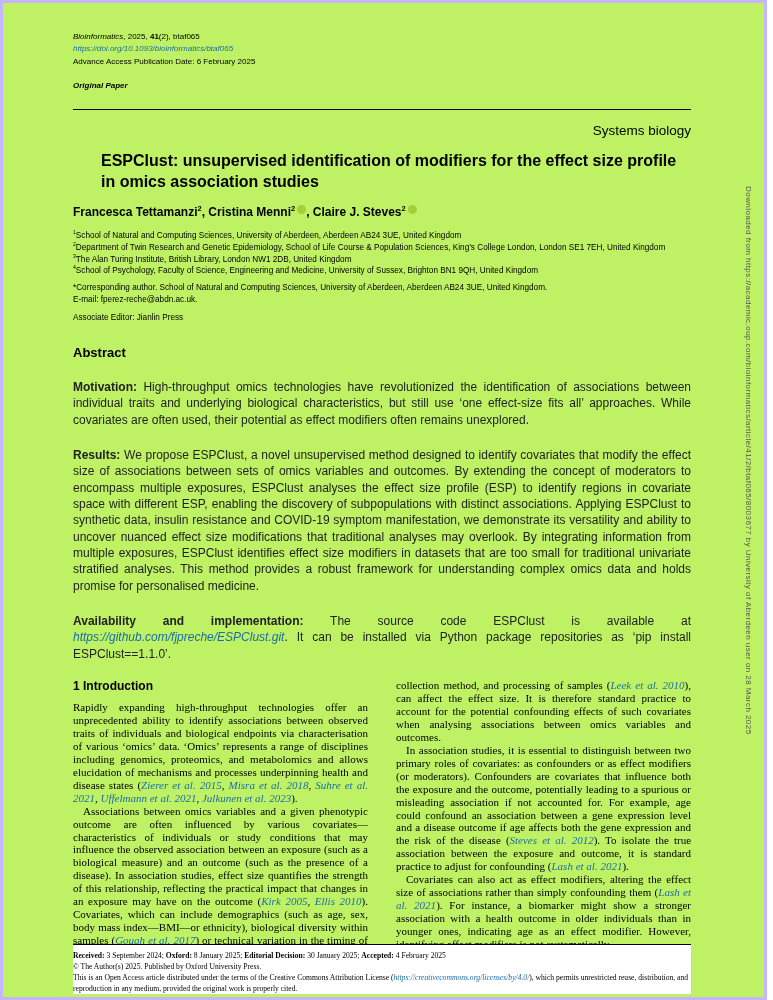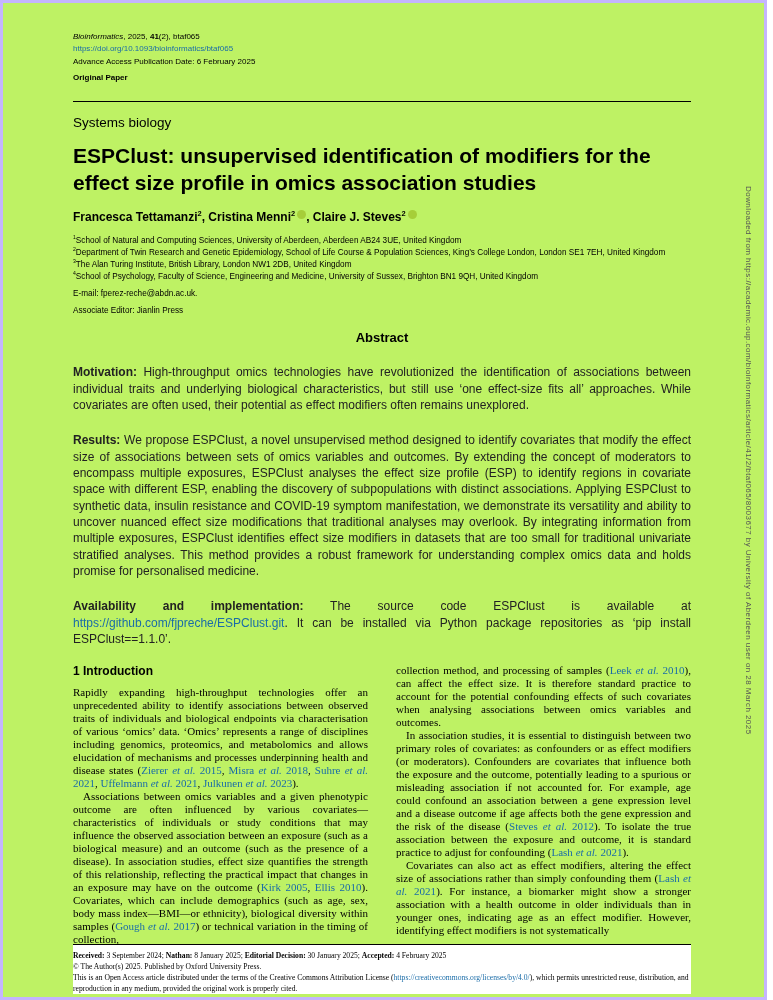--- a/index.html
+++ b/index.html
@@ -15,47 +15,47 @@
     background: #bef264;
     overflow: hidden;
     border: 3px solid #c4b5fd;
   }
   .content { padding: 28px 73px 0 70px; }
 
   
   .header { display: flex; justify-content: space-between; align-items: flex-start; }
   .header-meta { font-size: 8px; line-height: 1.55; }
   .meta-line { display: block; }
-  .lnk, a.lnk { color: var(--link, #1a6ca8); text-decoration: none; }
-  .paper-type { font-weight: bold; margin-top: 4px; }
+  .lnk, a.lnk { color: var(--link, #1a6ca8); text-decoration: none; font-style: italic; }
+  .paper-type { font-weight: bold; margin-top: 12px; font-style: italic; }
   .oxford-logo {
     width: 76px; height: 76px;
     background: var(--logo-bg, #121212);
     color: #fff;
     display: flex; align-items: center; justify-content: center;
     font-family: "Liberation Serif", serif;
     font-size: 11px; letter-spacing: 2.2px; padding-left: 2px;
   }
   .rule { border: none; border-top: 1.2px solid #000; margin-top: 16px; }
 
   
-  .section-label { margin-top: 13px; font-size: 13.5px; }
-  .title { margin-top: 12px; font-size: 21px; line-height: 1.32; font-weight: bold; }
+  .section-label { margin-top: 13px; font-size: 13.5px; text-align: right; }
+  .title { margin-top: 12px; font-size: 16px; line-height: 1.32; font-weight: bold; margin-left: 28px; }
   .authors { margin-top: 11px; font-weight: bold; font-size: 12px; line-height: 1.5; }
   .sup { font-size: 62%; vertical-align: super; line-height: 0; }
   .orcid {
     display: inline-block; width: 9px; height: 9px; border-radius: 50%;
     background: var(--orcid, #a6ce39); margin-left: 2px; vertical-align: 2px;
   }
   .affils { margin-top: 9px; font-size: 8.2px; line-height: 1.45; }
   .affil-extra { margin-top: 5px; font-size: 8.2px; line-height: 1.45; }
   .assoc-editor { margin-top: 7px; font-size: 8.2px; }
 
   
-  .abs-heading { margin-top: 15px; font-size: 13px; font-weight: bold; text-align: center; }
+  .abs-heading { margin-top: 23px; font-size: 13px; font-weight: bold; }
   .abstract { margin-top: 3px; }
   .abstract p { font-size: 12px; line-height: 1.36; text-align: justify; margin-top: 19px; color: #222; }
   .b { font-weight: bold; }
   .i { font-style: italic; }
 
   
   .columns { display: flex; gap: 28px; margin-top: 17px; font-family: "Liberation Serif", serif; }
   .col { width: 305px; }
   .intro-heading { font-family: "Liberation Sans", sans-serif; font-size: 12px; font-weight: bold; margin-bottom: 8px; }
   .body-p { font-size: 11px; line-height: 1.18; text-align: justify; }
@@ -107,20 +107,21 @@
     </div>
 
     <div class="affils">
       <div><span class="sup">1</span><span>School of Natural and Computing Sciences, University of Aberdeen, Aberdeen AB24 3UE, United Kingdom</span></div>
       <div><span class="sup">2</span><span>Department of Twin Research and Genetic Epidemiology, School of Life Course &amp; Population Sciences, King’s College London, London SE1 7EH, United Kingdom</span></div>
       <div><span class="sup">3</span><span>The Alan Turing Institute, British Library, London NW1 2DB, United Kingdom</span></div>
       <div><span class="sup">4</span><span>School of Psychology, Faculty of Science, Engineering and Medicine, University of Sussex, Brighton BN1 9QH, United Kingdom</span></div>
     </div>
 
     <div class="affil-extra">
+      <div>*Corresponding author. School of Natural and Computing Sciences, University of Aberdeen, Aberdeen AB24 3UE, United Kingdom.</div>
       <div>E-mail: fperez-reche@abdn.ac.uk.</div>
     </div>
 
     <div class="assoc-editor">Associate Editor: Jianlin Press</div>
 
     <h2 class="abs-heading">Abstract</h2>
     <div class="abstract">
       <p><span class="b">Motivation:</span><span> High-throughput omics technologies have revolutionized the identification of associations between individual traits and underlying biological characteristics, but still use ‘one effect-size fits all’ approaches. While covariates are often used, their potential as effect modifiers often remains unexplored.</span></p>
       <p><span class="b">Results:</span><span> We propose ESPClust, a novel unsupervised method designed to identify covariates that modify the effect size of associations between sets of omics variables and outcomes. By extending the concept of moderators to encompass multiple exposures, ESPClust analyses the effect size profile (ESP) to identify regions in covariate space with different ESP, enabling the discovery of subpopulations with distinct associations. Applying ESPClust to synthetic data, insulin resistance and COVID-19 symptom manifestation, we demonstrate its versatility and ability to uncover nuanced effect size modifications that traditional analyses may overlook. By integrating information from multiple exposures, ESPClust identifies effect size modifiers in datasets that are too small for traditional univariate stratified analyses. This method provides a robust framework for understanding complex omics data and holds promise for personalised medicine.</span></p>
       <p><span class="b">Availability and implementation:</span><span> The source code ESPClust is available at </span><a href="#" class="lnk">https://github.com/fjpreche/ESPClust.git</a><span>. It can be installed via Python package repositories as ‘pip install ESPClust==1.1.0’.</span></p>
@@ -135,19 +136,19 @@
       <div class="col">
         <p class="body-p"><span>collection method, and processing of samples (</span><a href="#" class="lnk">Leek </a><a href="#" class="lnk i">et al.</a><a href="#" class="lnk"> 2010</a><span>), can affect the effect size. It is therefore standard practice to account for the potential confounding effects of such covariates when analysing associations between omics variables and outcomes.</span></p>
         <p class="body-p indent"><span>In association studies, it is essential to distinguish between two primary roles of covariates: as confounders or as effect modifiers (or moderators). Confounders are covariates that influence both the exposure and the outcome, potentially leading to a spurious or misleading association if not accounted for. For example, age could confound an association between a gene expression level and a disease outcome if age affects both the gene expression and the risk of the disease (</span><a href="#" class="lnk">Steves </a><a href="#" class="lnk i">et al.</a><a href="#" class="lnk"> 2012</a><span>). To isolate the true association between the exposure and outcome, it is standard practice to adjust for confounding (</span><a href="#" class="lnk">Lash </a><a href="#" class="lnk i">et al.</a><a href="#" class="lnk"> 2021</a><span>).</span></p>
         <p class="body-p indent"><span>Covariates can also act as effect modifiers, altering the effect size of associations rather than simply confounding them (</span><a href="#" class="lnk">Lash </a><a href="#" class="lnk i">et al.</a><a href="#" class="lnk"> 2021</a><span>). For instance, a biomarker might show a stronger association with a health outcome in older individuals than in younger ones, indicating age as an effect modifier. However, identifying effect modifiers is not systematically</span></p>
       </div>
     </div>
 
   </div>
 
   <footer class="footer">
-    <div><span class="b">Received:</span><span> 3 September 2024; </span><span class="b">Nathan:</span><span> 8 January 2025; </span><span class="b">Editorial Decision:</span><span> 30 January 2025; </span><span class="b">Accepted:</span><span> 4 February 2025</span></div>
+    <div><span class="b">Received:</span><span> 3 September 2024; </span><span class="b">Oxford:</span><span> 8 January 2025; </span><span class="b">Editorial Decision:</span><span> 30 January 2025; </span><span class="b">Accepted:</span><span> 4 February 2025</span></div>
     <div>© The Author(s) 2025. Published by Oxford University Press.</div>
     <div><span>This is an Open Access article distributed under the terms of the Creative Commons Attribution License (</span><a href="#" class="lnk">https://creativecommons.org/licenses/by/4.0/</a><span>), which permits unrestricted reuse, distribution, and reproduction in any medium, provided the original work is properly cited.</span></div>
   </footer>
 
   <div class="download-strip">Downloaded from https://academic.oup.com/bioinformatics/article/41/2/btaf065/8003677 by University of Aberdeen user on 28 March 2025</div>
 </div>
 
 </body></html>

